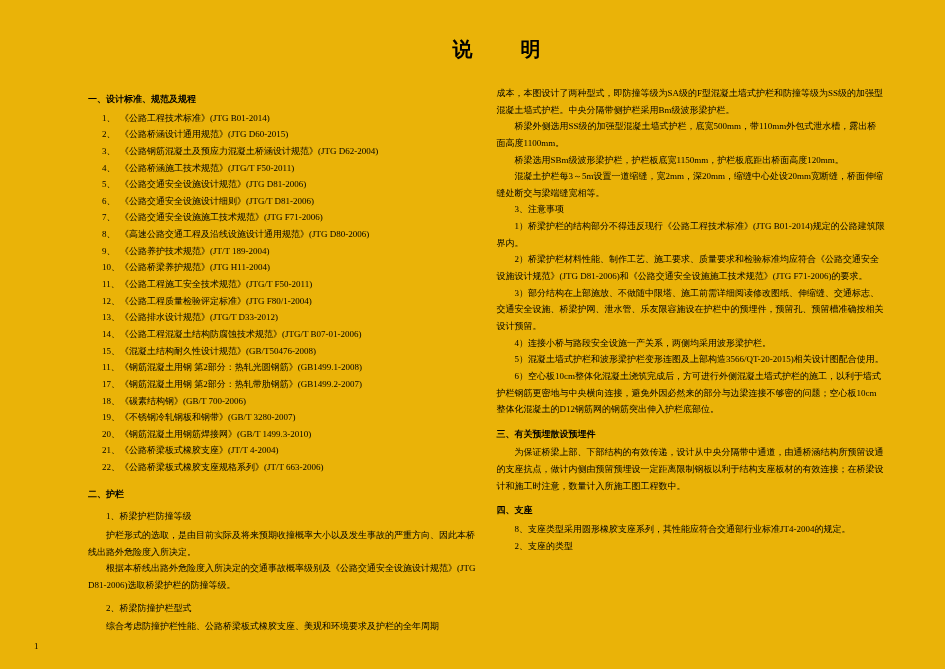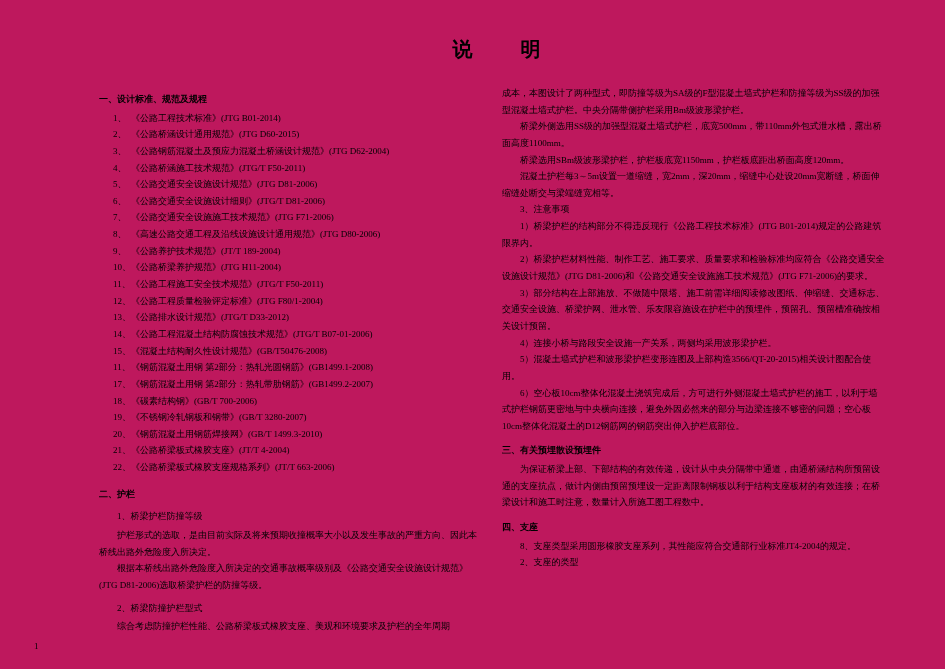--- a/index.html
+++ b/index.html
@@ -7,21 +7,21 @@
     padding: 0;
     background: #fff;
     width: 945px;
     height: 669px;
     overflow: hidden;
   }
   .page {
     position: relative;
     width: 945px;
     height: 669px;
-    background: #be185d;
+    background: #eab308;
     font-family: "SimSun", "Songti SC", serif;
     color: #000;
   }
   .title {
     position: absolute;
     top: 36px;
     left: 0;
     width: 100%;
     text-align: center;
     font-size: 20px;
@@ -30,21 +30,20 @@
     padding-left: 48px; 
   }
   .columns {
     position: absolute;
     top: 85px;
     left: 88px;
     right: 60px;
     bottom: 20px;
     display: flex;
     gap: 20px;
-    margin-left: 11px;
   }
   .col {
     flex: 1 1 50%;
     font-size: 9px;
     line-height: 1.85;
   }
   .h1 {
     font-weight: 700;
     margin-top: 6px;
     margin-bottom: 2px;

